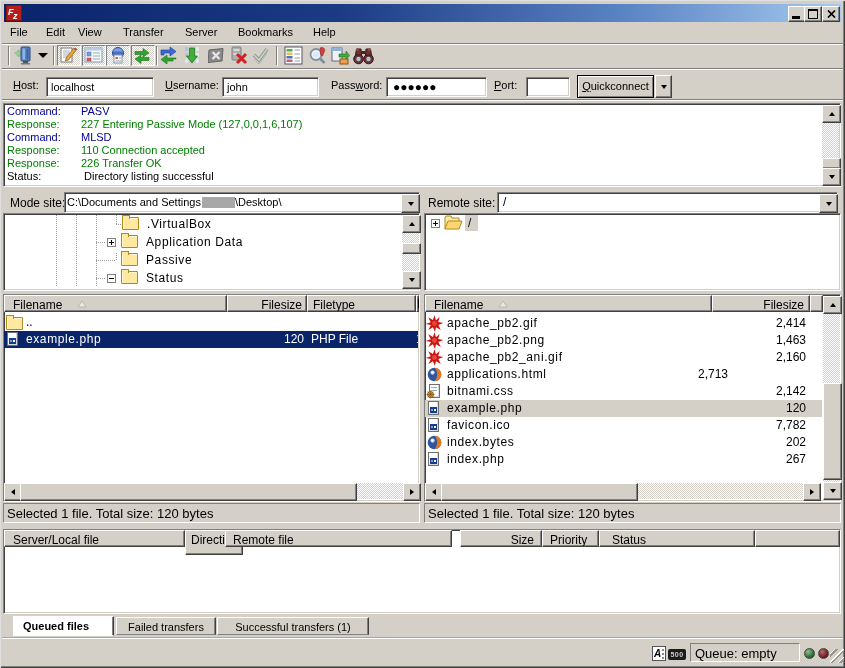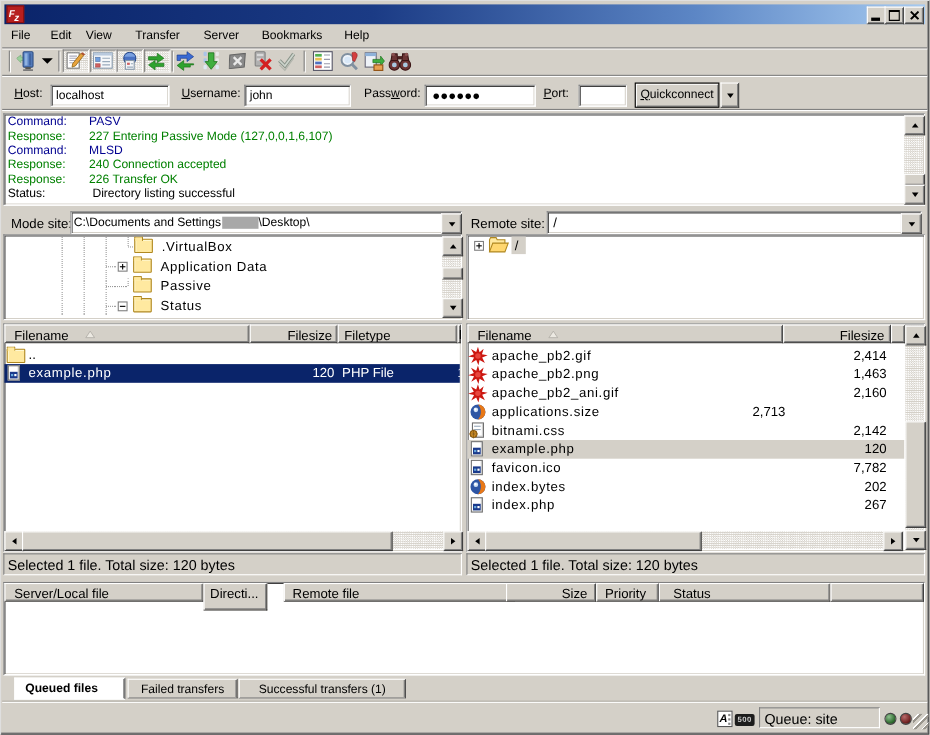--- a/index.html
+++ b/index.html
@@ -199,21 +199,21 @@
 
 <div class="ab sunk" style="left:3px;top:103px;width:838px;height:84px;box-sizing:border-box"></div>
 <div id="log">
 <div class="ab lbl f11" style="left:7px;top:105px;color:#000090">Command:</div>
       <div class="ab lbl f11" style="left:81px;top:105px;color:#000090">PASV</div>
 <div class="ab lbl f11" style="left:7px;top:118px;color:#008000">Response:</div>
       <div class="ab lbl f11" style="left:81px;top:118px;color:#008000">227 Entering Passive Mode (127,0,0,1,6,107)</div>
 <div class="ab lbl f11" style="left:7px;top:131px;color:#000090">Command:</div>
       <div class="ab lbl f11" style="left:81px;top:131px;color:#000090">MLSD</div>
 <div class="ab lbl f11" style="left:7px;top:144px;color:#008000">Response:</div>
-      <div class="ab lbl f11" style="left:81px;top:144px;color:#008000">240 Connection accepted</div>
+      <div class="ab lbl f11" style="left:81px;top:144px;color:#008000">110 Connection accepted</div>
 <div class="ab lbl f11" style="left:7px;top:157px;color:#008000">Response:</div>
       <div class="ab lbl f11" style="left:81px;top:157px;color:#008000">226 Transfer OK</div>
 <div class="ab lbl f11" style="left:7px;top:170px;color:#000">Status:</div>
       <div class="ab lbl f11" style="left:84px;top:170px;color:#000">Directory listing successful</div>
 <div class="ab chk" style="left:822px;top:105px;width:17px;height:80px"></div>
 <div class="ab rais sb" style="left:822px;top:105px;width:17px;height:16px">
         <div class="tu"></div>
       </div>
 <div class="ab rais" style="left:822px;top:158px;width:17px;height:9px"></div>
 <div class="ab rais sb" style="left:822px;top:168px;width:17px;height:16px">
@@ -352,22 +352,22 @@
         <circle cx="8" cy="7.6" r="2.2" fill="#e8453c"></circle>
       </svg>
 <div class="ab lbl ls" style="left:447px;top:350px">apache_pb2_ani.gif</div>
 <div class="ab lbl" style="left:700px;top:350px;width:106px;text-align:right">2,160</div>
 <svg class="ab" style="left:427px;top:367px" width="15" height="15" viewBox="0 0 15 15">
         <circle cx="7.5" cy="7.5" r="6.8" fill="#2e55a4"></circle>
         <path d="M7.5 0.7 A6.8 6.8 0 0 1 14.3 7.5 A6.8 6.8 0 0 1 7.5 14.3 C10.5 11.5 11.5 4.5 7.5 0.7" fill="#e87817"></path>
         <circle cx="5.6" cy="5.6" r="2.1" fill="#cfe0f4"></circle>
         <circle cx="5.2" cy="5.2" r="1" fill="#fff"></circle>
       </svg>
-<div class="ab lbl ls" style="left:447px;top:367px">applications.size</div>
-<div class="ab lbl" style="left:684px;top:367px;width:106px;text-align:left">2,713</div>
+<div class="ab lbl ls" style="left:447px;top:367px">applications.html</div>
+<div class="ab lbl" style="left:660px;top:367px;width:106px;text-align:center">2,713</div>
 <div class="ab page" style="left:429px;top:384px;width:11px;height:14px;box-sizing:border-box">
         <div style="position:absolute;left:1px;top:2px;width:6px;height:1px;background:#9ab"></div>
         <div style="position:absolute;left:1px;top:5px;width:6px;height:1px;background:#9ab"></div>
       </div>
       <svg class="ab" style="left:426px;top:390px" width="9" height="9" viewBox="0 0 9 9">
         <circle cx="4.5" cy="4.5" r="3" fill="#f0a830" stroke="#8a5a10"></circle>
         <circle cx="4.5" cy="4.5" r="1" fill="#fff7e8"></circle>
         <path d="M4.5 0.5 L4.5 8.5 M0.5 4.5 L8.5 4.5 M1.7 1.7 L7.3 7.3 M7.3 1.7 L1.7 7.3" stroke="#8a5a10" stroke-width="0.8"></path>
       </svg>
 <div class="ab lbl ls" style="left:447px;top:384px">bitnami.css</div>
@@ -427,21 +427,21 @@
     </div>
 
 <div class="ab sunk" style="left:3px;top:529px;width:838px;height:85px;box-sizing:border-box"></div>
 <div id="queue">
 <div class="ab hdr" style="left:4px;top:530px;width:181px;height:17px;box-sizing:border-box">
         <span style="position:absolute;left:8px;top:2px">Server/Local file</span>
       </div>
 <div class="ab hdr" style="left:185px;top:530px;width:58px;height:25px;box-sizing:border-box">
         <span style="position:absolute;left:5px;top:2px">Directi...</span>
       </div>
-<div class="ab hdr" style="left:258px;top:530px;width:210px;height:17px;box-sizing:border-box">
+<div class="ab hdr" style="left:225px;top:530px;width:227px;height:17px;box-sizing:border-box">
         <span style="position:absolute;left:7px;top:2px">Remote file</span>
       </div>
 <div class="ab hdr" style="left:460px;top:530px;width:82px;height:17px;box-sizing:border-box">
         <span style="position:absolute;right:7px;top:2px">Size</span>
       </div>
 <div class="ab hdr" style="left:542px;top:530px;width:57px;height:17px;box-sizing:border-box">
         <span style="position:absolute;left:7px;top:2px">Priority</span>
       </div>
 <div class="ab hdr" style="left:599px;top:530px;width:156px;height:17px;box-sizing:border-box">
         <span style="position:absolute;left:12px;top:2px">Status</span>
@@ -461,18 +461,18 @@
 <div class="ab" style="left:2px;top:637px;width:841px;height:1px;background:#aaa69e"></div>
 <div class="ab" style="left:2px;top:638px;width:841px;height:1px;background:#fff"></div>
 <div class="ab" style="left:652px;top:646px;width:14px;height:15px;background:#fff;border:1px solid #555;box-sizing:border-box">
         <div style="position:absolute;left:1px;top:1px;font-size:10px;font-weight:bold;font-style:italic">A</div>
         <div style="position:absolute;right:1px;top:2px;width:2px;height:2px;background:#888"></div>
         <div style="position:absolute;right:1px;top:6px;width:2px;height:2px;background:#888"></div>
         <div style="position:absolute;right:1px;top:10px;width:2px;height:2px;background:#888"></div>
       </div>
 <div class="ab" style="left:668px;top:649px;width:18px;height:11px;background:#1c1c1c;border-radius:2px;color:#cfcfcf;font-size:7px;font-weight:bold;text-align:center;line-height:11px;letter-spacing:0.5px">500</div>
 <div class="ab sunk1" style="left:690px;top:643px;width:110px;height:19px;box-sizing:border-box">
-        <div class="f13" style="margin:2px 0 0 4px">Queue: site</div>
+        <div class="f13" style="margin:2px 0 0 4px">Queue: empty</div>
       </div>
 <div class="ab" style="left:804px;top:648px;width:11px;height:11px;border-radius:50%;background:radial-gradient(circle at 35% 30%,#8fbf8f,#2d6b2d 65%,#163b16);border:1px solid #444;box-sizing:border-box"></div>
 <div class="ab" style="left:818px;top:648px;width:11px;height:11px;border-radius:50%;background:radial-gradient(circle at 35% 30%,#b86a6a,#6e2020 65%,#351010);border:1px solid #444;box-sizing:border-box"></div>
 <div class="ab" style="left:830px;top:649px;width:14px;height:14px;background:repeating-linear-gradient(135deg,transparent 0 3px,#fff 3px 4px,#9a968e 4px 6px)"></div>
 </div>
 </div>
 </body></html>

